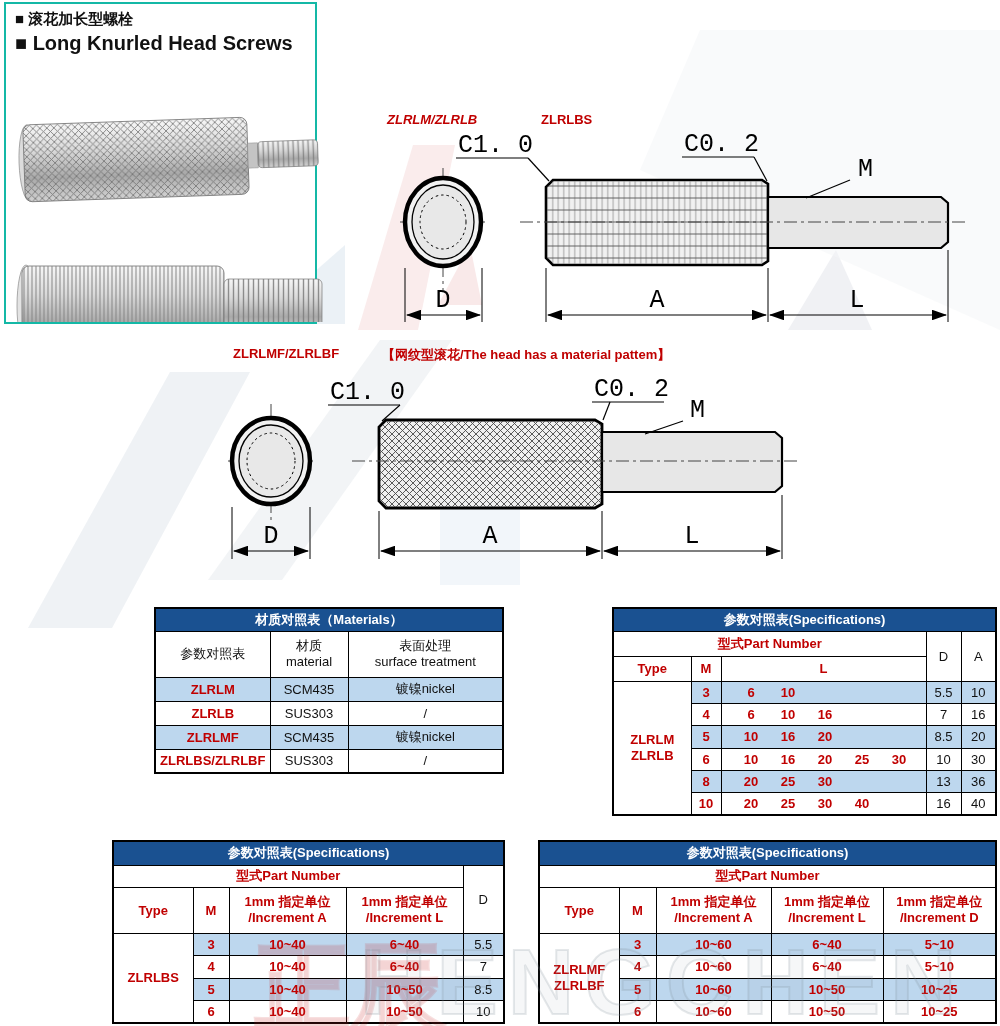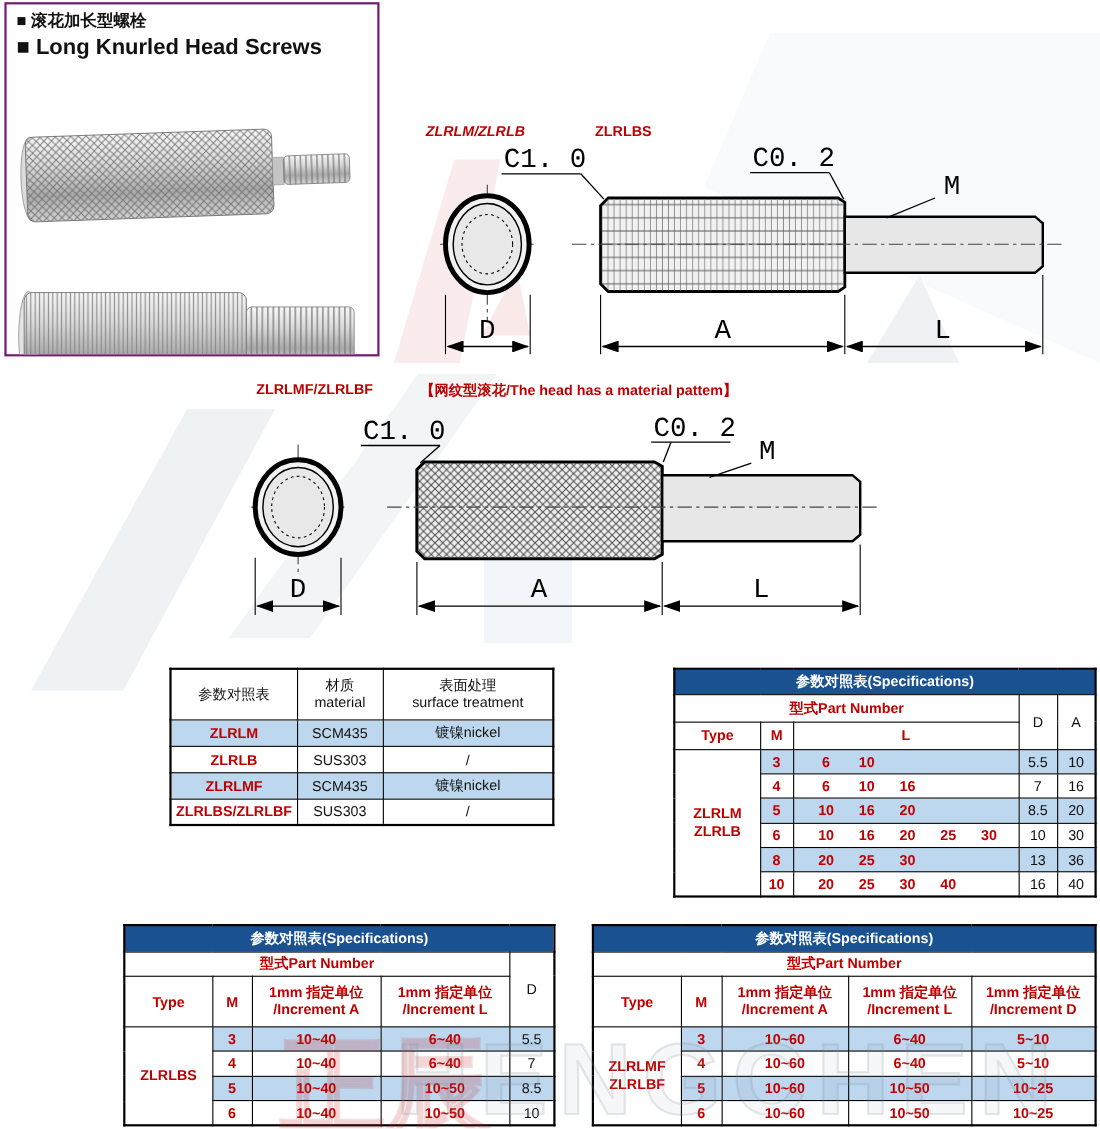--- a/index.html
+++ b/index.html
@@ -2,22 +2,22 @@
 <html><head>
 <meta charset="utf-8">
 <style>
   html,body{margin:0;padding:0;background:#fff;}
   #canvas{position:relative;width:1000px;height:1026px;overflow:hidden;background:#fff;
           font-family:"Liberation Sans","DejaVu Sans",sans-serif;}
   svg{display:block;}
   
   #bg-svg{position:absolute;left:0;top:0;z-index:0;}
   
-  .photo-box{position:absolute;left:4px;top:2px;width:341px;height:322px;
-             border:2px solid #701a75;background:#fff;z-index:2;box-sizing:border-box;}
+  .photo-box{position:absolute;left:4px;top:2px;width:313px;height:322px;
+             border:2px solid #14b8a6;background:#fff;z-index:2;box-sizing:border-box;}
   .title-line{position:absolute;left:9px;font-weight:bold;color:#111;white-space:nowrap;}
   .title-zh{top:6px;font-size:15px;}
   .title-en{top:28px;font-size:20px;}
   
   .dwg-label{position:absolute;font-size:13px;font-weight:bold;color:#c00000;
              white-space:nowrap;z-index:2;}
   
   table.tbl{position:absolute;border-collapse:collapse;table-layout:fixed;background:#fff;
             z-index:3;border:2px solid #000;}
   table.tbl td,table.tbl th{border:1px solid #000;text-align:center;vertical-align:middle;
@@ -187,20 +187,23 @@
   <div class="dwg-label" style="left:233px;top:346px;">ZLRLMF/ZLRLBF</div>
   <div class="dwg-label" style="left:382px;top:346px;">【网纹型滚花/The head has a material pattem】</div>
 
   <table class="tbl" style="left:154px;top:607px;width:348px;">
     <colgroup>
         <col style="width:115px">
         <col style="width:78px">
         <col style="width:155px">
       </colgroup>
     <tbody>
+        <tr style="height:23px;">
+          <th class="t-title" colspan="3">材质对照表（Materials）</th>
+        </tr>
     <tr style="height:46px;">
       <td>参数对照表</td>
       <td class="pre">材质
 material</td>
       <td class="pre">表面处理
 surface treatment</td>
     </tr>
     <tr style="height:24px;" class="blue">
       <td class="red">ZLRLM</td>
       <td>SCM435</td>

